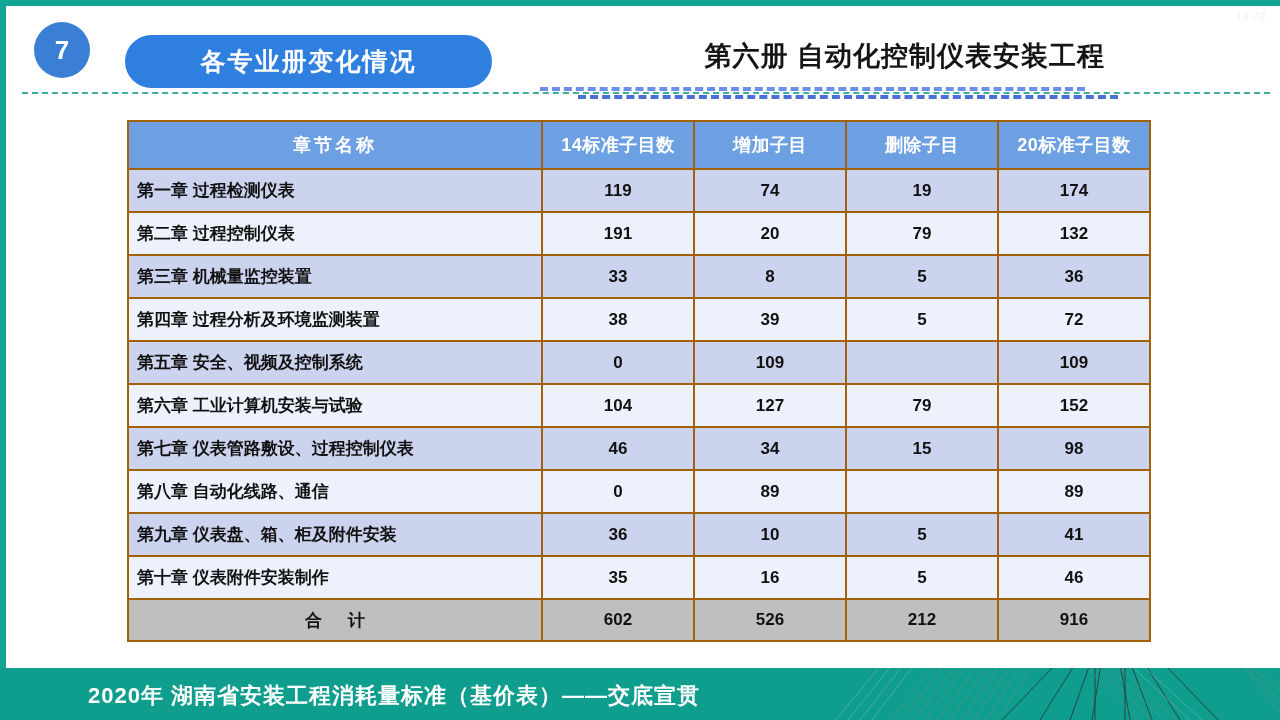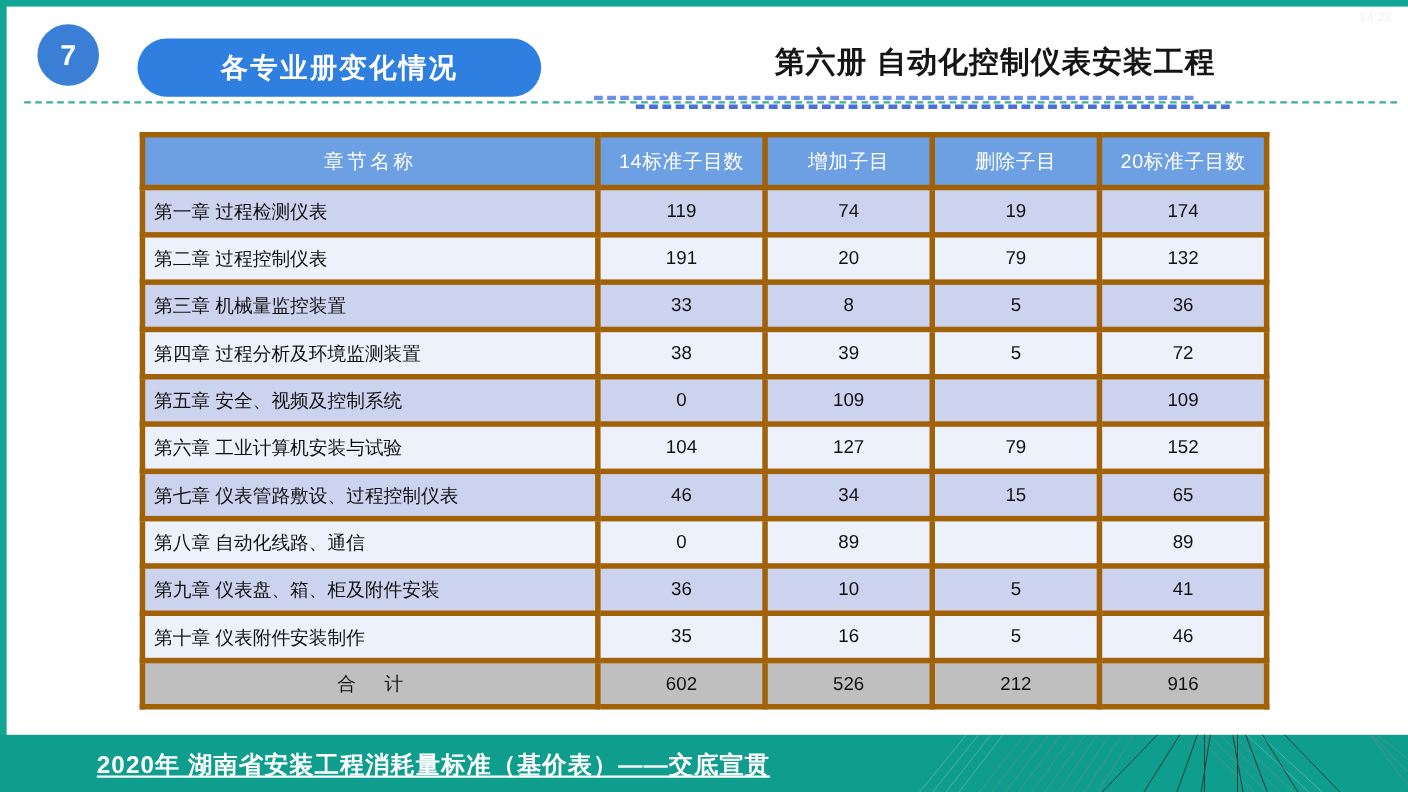--- a/index.html
+++ b/index.html
@@ -103,23 +103,23 @@
     position: absolute;
     left: 127px; top: 120px;
     width: 1022px;
   }
   table.data {
     border-collapse: collapse;
     width: 1022px;
     table-layout: fixed;
   }
   table.data th, table.data td {
-    border: 5px solid #a16207;
+    border: 2px solid #a16207;
     font-size: 17px;
-    font-weight: normal;
+    font-weight: bold;
     color: #111111;
     height: 43px;
     padding: 0 8px;
   }
   table.data thead th {
     background: #6d9fe3;
     color: #ffffff;
     font-size: 18px;
     text-align: center;
     height: 48px;
@@ -163,21 +163,20 @@
   }
   .footer-text {
     position: absolute;
     left: 88px; top: 13px;
     color: #ffffff;
     font-size: 22px;
     font-weight: bold;
     letter-spacing: 1px;
     white-space: nowrap;
     z-index: 3;
-    text-decoration: underline;
   }
   .deco-lines {
     position: absolute;
     right: 0; bottom: 0;
     width: 540px; height: 130px;
     pointer-events: none;
     z-index: 1;
   }
 </style>
 </head>
@@ -260,21 +259,21 @@
           <td class="num">104</td>
           <td class="num">127</td>
           <td class="num">79</td>
           <td class="num">152</td>
         </tr>
         <tr class="odd">
           <td class="name">第七章 仪表管路敷设、过程控制仪表</td>
           <td class="num">46</td>
           <td class="num">34</td>
           <td class="num">15</td>
-          <td class="num">65</td>
+          <td class="num">98</td>
         </tr>
         <tr class="even">
           <td class="name">第八章 自动化线路、通信</td>
           <td class="num">0</td>
           <td class="num">89</td>
           <td class="num"></td>
           <td class="num">89</td>
         </tr>
         <tr class="odd">
           <td class="name">第九章 仪表盘、箱、柜及附件安装</td>

